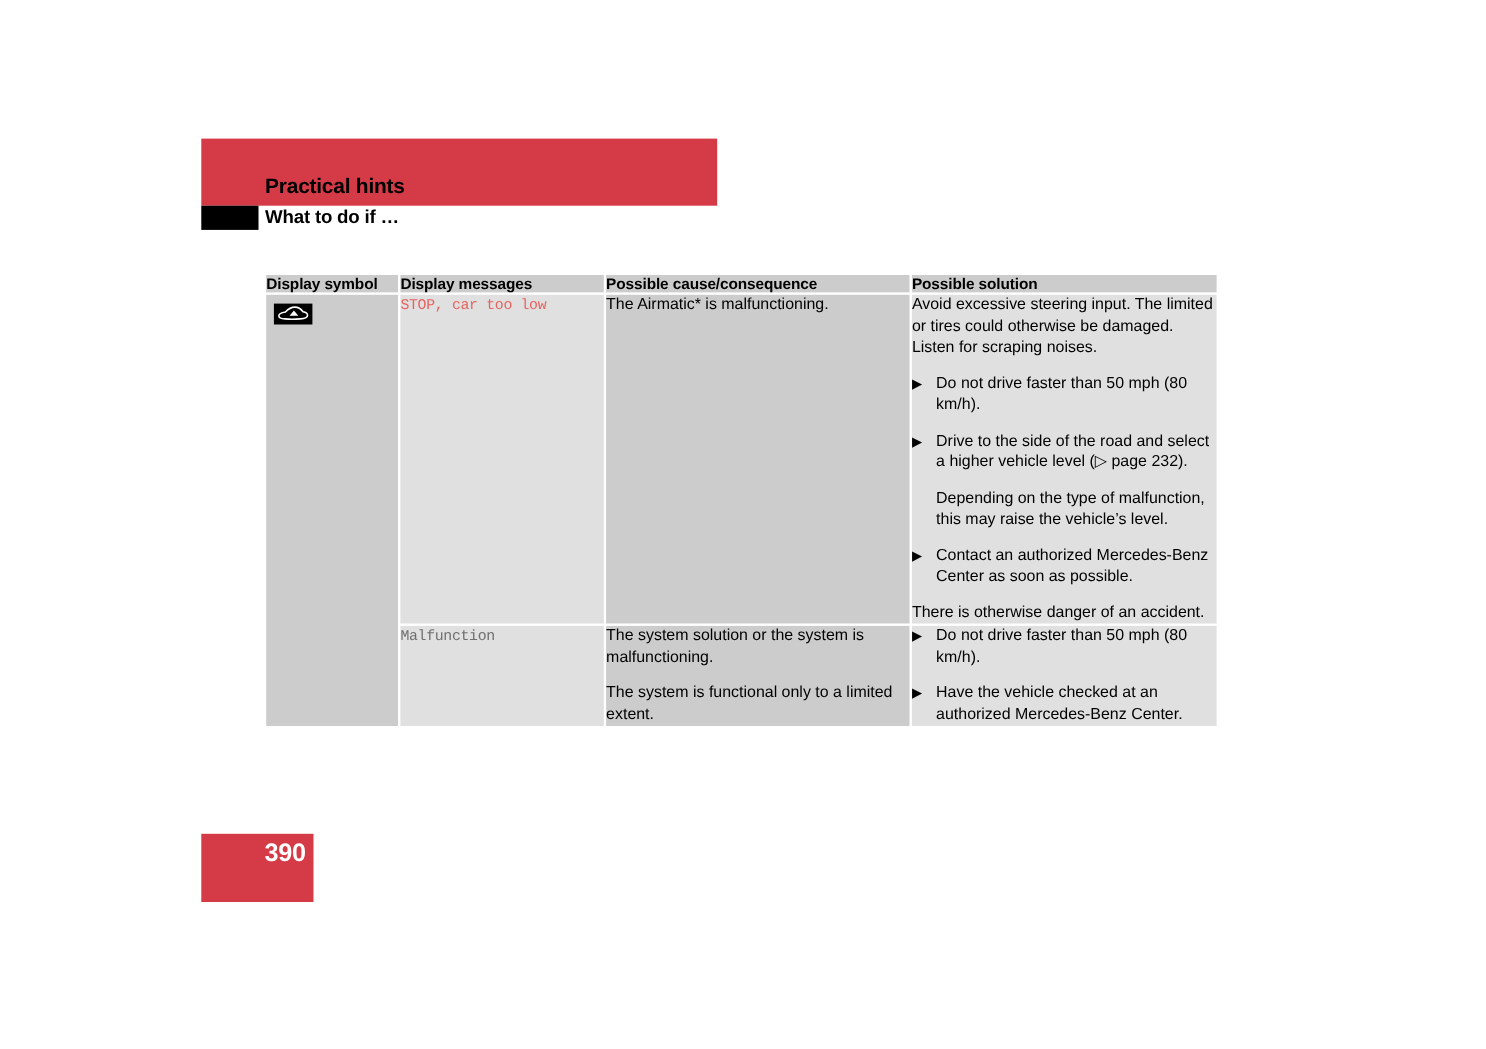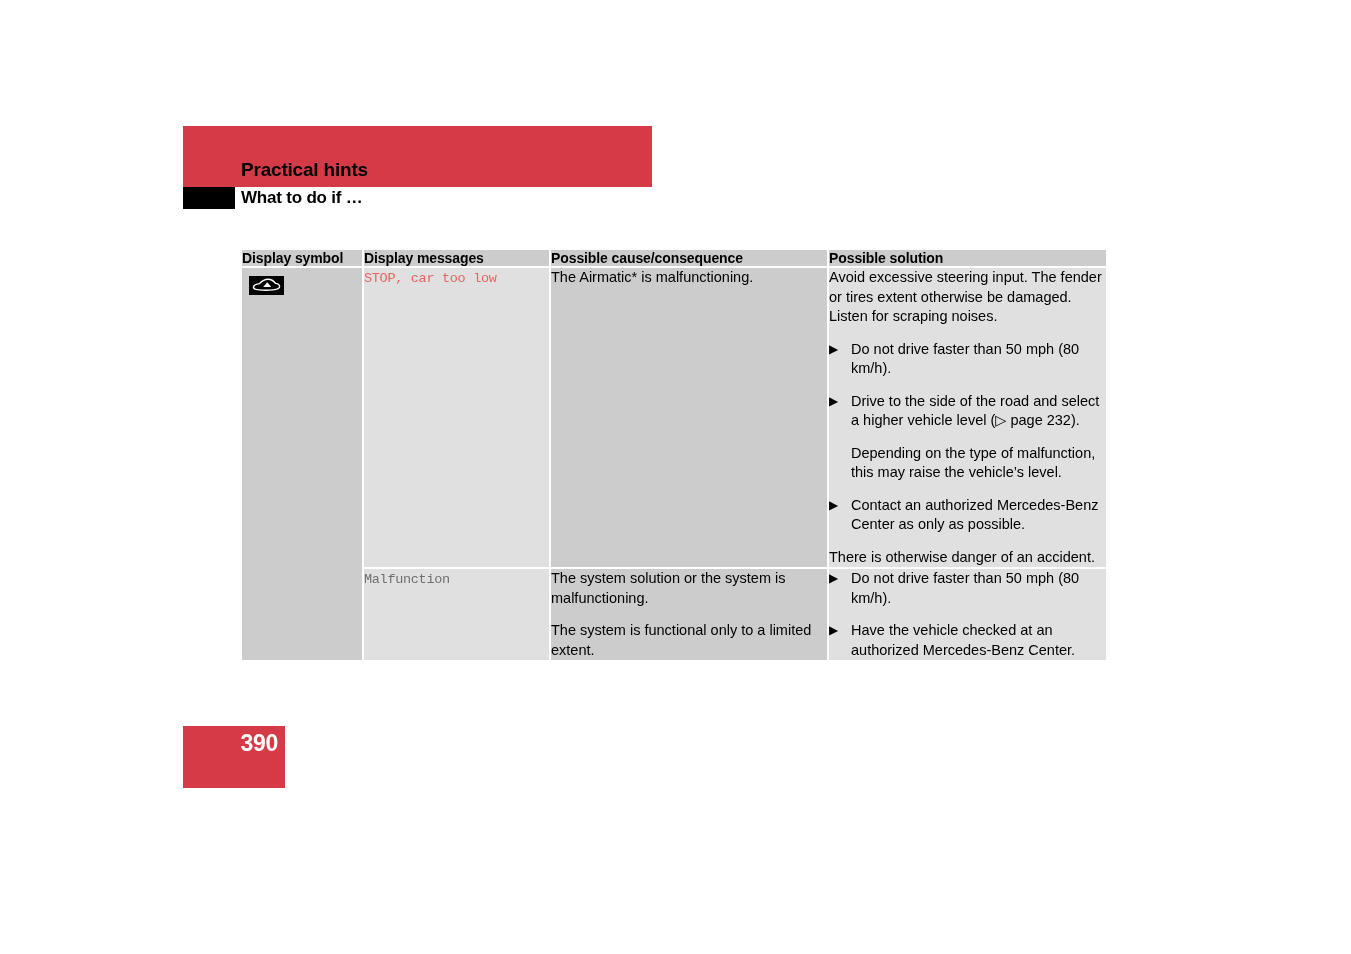--- a/index.html
+++ b/index.html
@@ -171,21 +171,21 @@
     flex: 1 1 auto;
   }
   .indent-text {
     margin: 0 0 13px 22px;
   }
 
   
   #page-number-box {
     position: absolute;
     left: 183px;
-    top: 726px;
+    top: 758px;
     width: 102px;
     height: 62px;
     background: #d53a47;
   }
   #page-number-label {
     position: absolute;
     right: 7px;
     top: 4px;
     font-size: 23px;
     font-weight: bold;
@@ -254,37 +254,37 @@
         <span class="msg-mono msg-red">STOP, car too low</span>
       </td>
       <td class="gapcell"></td>
 
       <td class="cell-dark cell-pad">
         <p class="p-tight">The Airmatic* is malfunctioning.</p>
       </td>
       <td class="gapcell"></td>
 
       <td class="cell-light cell-pad-sol">
-        <p class="p-block">Avoid excessive steering input. The fender or tires extent otherwise be damaged. Listen for scraping noises.</p>
+        <p class="p-block">Avoid excessive steering input. The limited or tires could otherwise be damaged. Listen for scraping noises.</p>
 
         <div class="bullet-row">
           <span class="bullet-mark">▶</span>
           <span class="bullet-text">Do not drive faster than 50 mph (80 km/h).</span>
         </div>
 
         <div class="bullet-row">
           <span class="bullet-mark">▶</span>
           <span class="bullet-text">Drive to the side of the road and select a higher vehicle level (▷ page 232).</span>
         </div>
 
         <p class="indent-text">Depending on the type of malfunction, this may raise the vehicle’s level.</p>
 
         <div class="bullet-row">
           <span class="bullet-mark">▶</span>
-          <span class="bullet-text">Contact an authorized Mercedes-Benz Center as only as possible.</span>
+          <span class="bullet-text">Contact an authorized Mercedes-Benz Center as soon as possible.</span>
         </div>
 
         <p class="p-tight" style="margin-top:13px">There is otherwise danger of an accident.</p>
       </td>
     </tr>
 
     <tr class="row-gap">
       <td></td>
         <td></td>
         <td></td>

